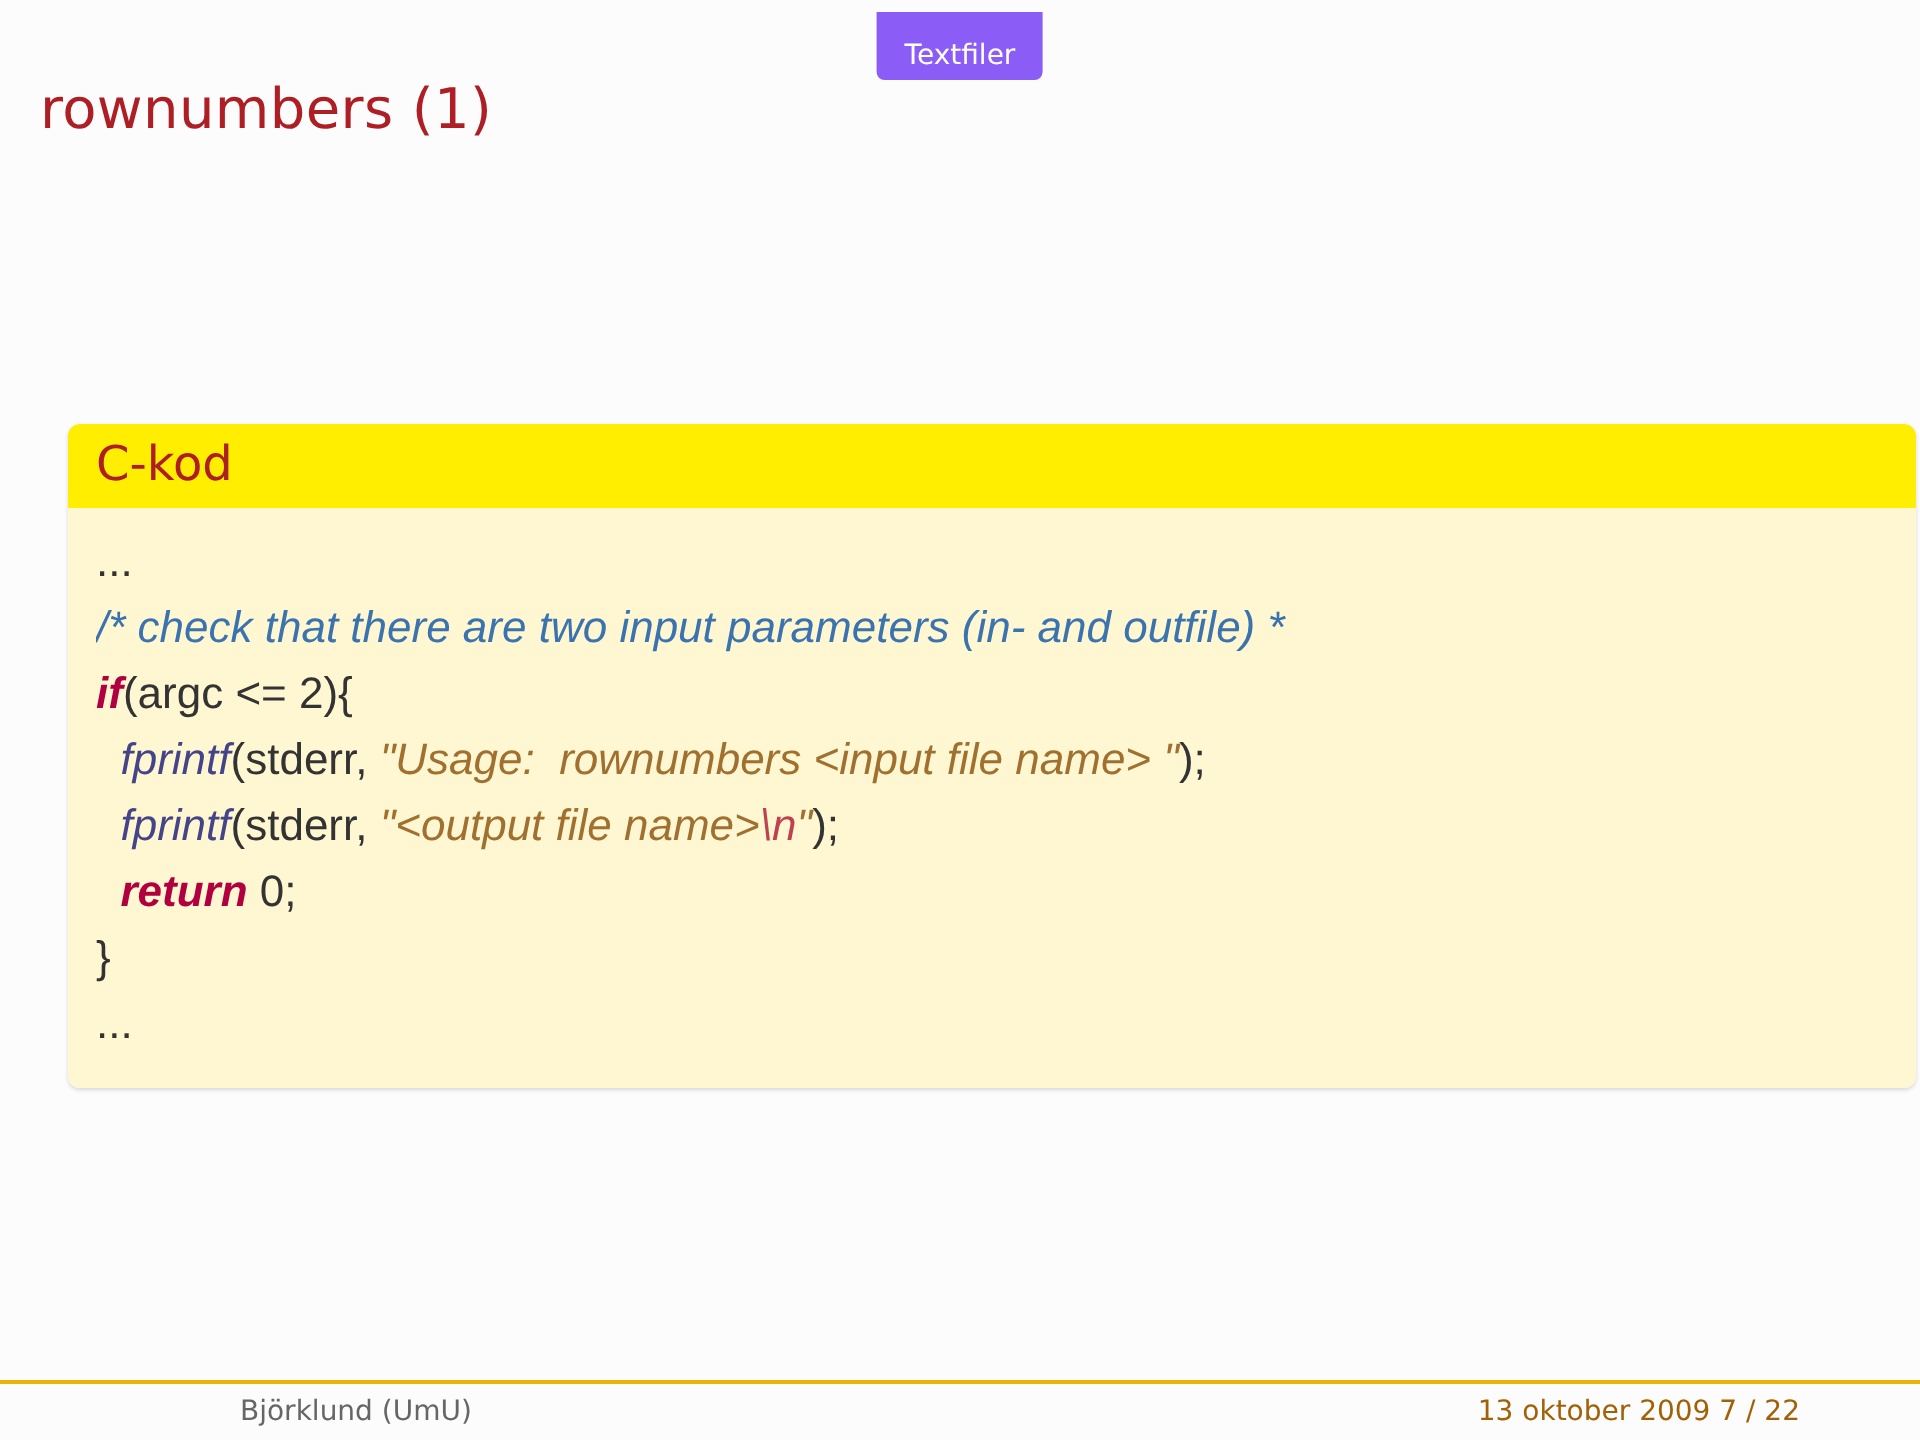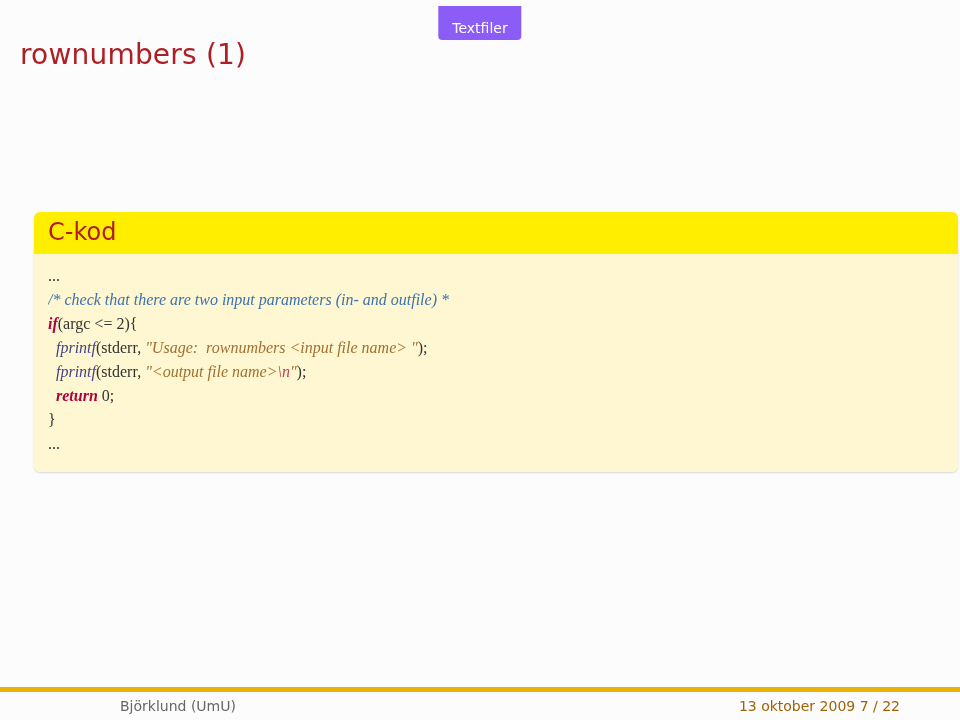--- a/index.html
+++ b/index.html
@@ -46,39 +46,39 @@
     background: #ffee00;
     color: #ad1f25;
     font-size: 24px;
     padding: 6px 14px 8px 14px;
   }
   .block-body {
     background: #fff7d1;
     padding: 10px 14px 16px 14px;
   }
   .code {
-    font-family: Liberation Serif, serif;
-    font-size: 16px;
+    font-family: Liberation Sans, sans-serif;
+    font-size: 22px;
     line-height: 1.5;
     color: #333;
     white-space: pre;
     overflow: hidden;
   }
   .c-comment { color: #3b73af; font-style: italic; }
   .c-func    { color: #448; font-style: italic; }
   .c-kw      { color: #b00040; font-style: italic; font-weight: bold; }
   .c-str     { color: #a07030; font-style: italic; }
   .c-esc     { color: #c04050; font-style: italic; }
   .footer {
     position: absolute;
     bottom: 0;
     left: 0;
     width: 960px;
     height: 28px;
-    border-top: 5px solid #eab308;
+    border-top: 2px solid #eab308;
     background: #fcfcfc;
     display: flex;
     align-items: center;
     font-size: 14px;
     color: #333;
   }
   .footer .left   { flex: 1; text-align: left;  padding-left: 120px; color: #666;}
   .footer .center { flex: 1; text-align: center; color: #ad1f25; }
   .footer .right  { flex: 1; text-align: right;  padding-right: 60px; color: #a16207;}
 </style>

